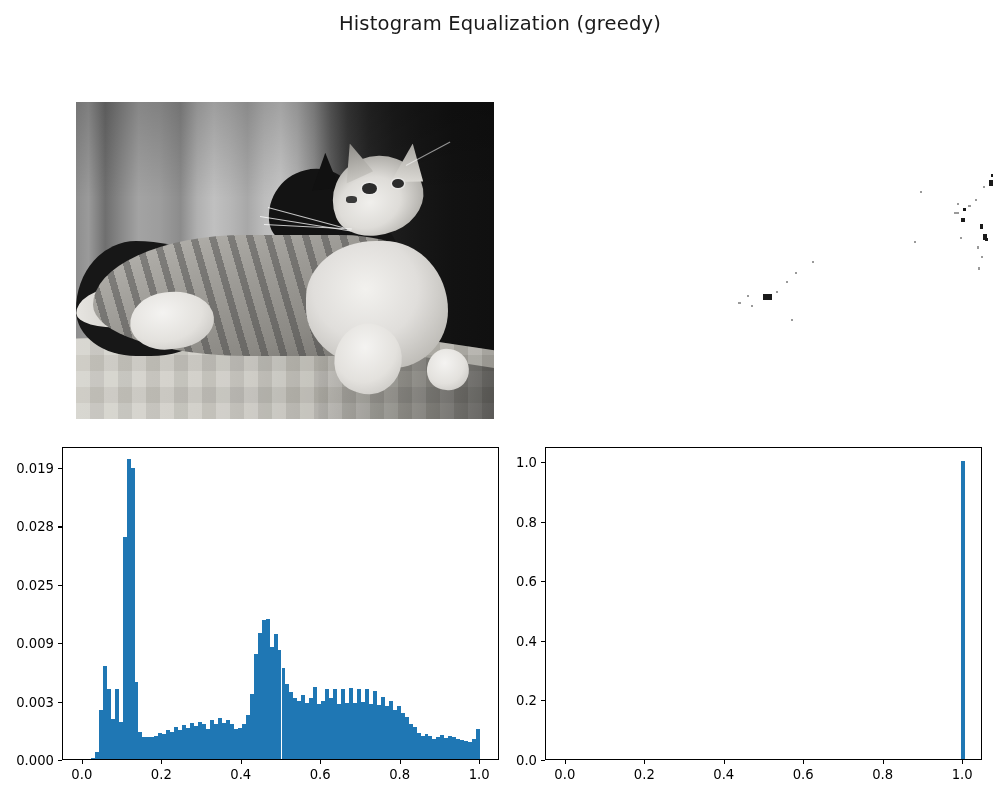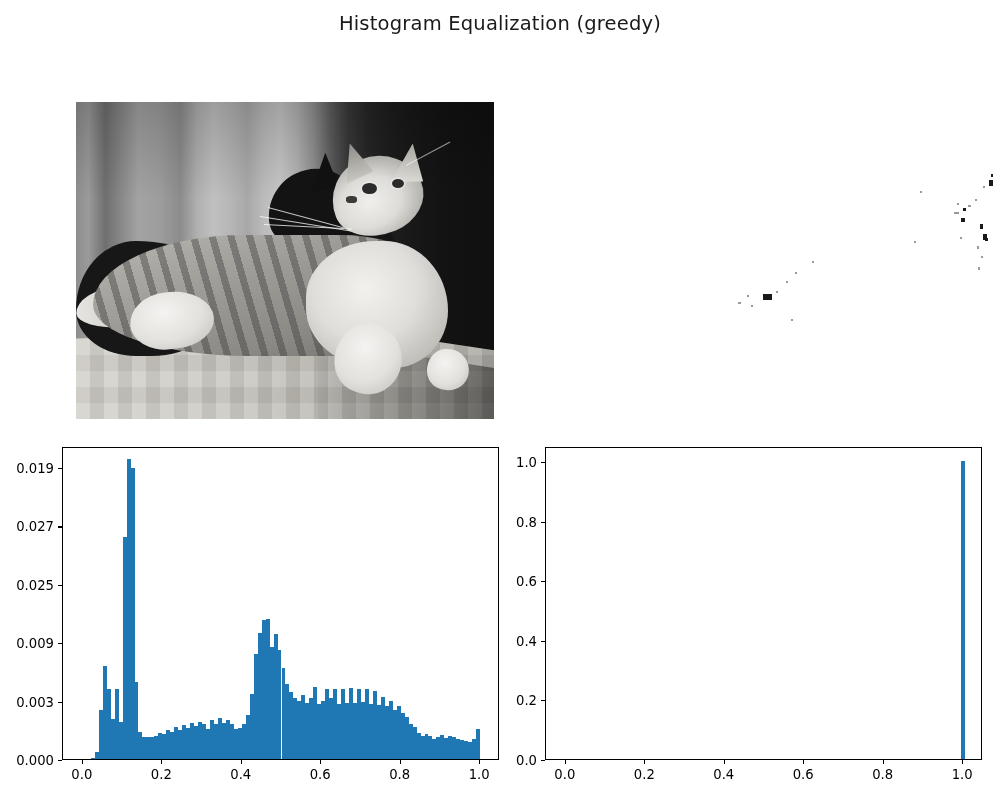--- a/index.html
+++ b/index.html
@@ -410,21 +410,21 @@
   </div>
   <div id="input-hist-yticks">
       <div class="ytick-label" style="left: 14px; width: 40px; top: 760px; position: absolute; right: auto;">0.000</div>
       <div class="tickmark-y" style="left: 58px; top: 760px;"></div>
       <div class="ytick-label" style="left: 14px; width: 40px; top: 701.604px; position: absolute; right: auto;">0.003</div>
       <div class="tickmark-y" style="left: 58px; top: 701.604px;"></div>
       <div class="ytick-label" style="left: 14px; width: 40px; top: 643.209px; position: absolute; right: auto;">0.009</div>
       <div class="tickmark-y" style="left: 58px; top: 643.209px;"></div>
       <div class="ytick-label" style="left: 14px; width: 40px; top: 584.813px; position: absolute; right: auto;">0.025</div>
       <div class="tickmark-y" style="left: 58px; top: 584.813px;"></div>
-      <div class="ytick-label" style="left: 14px; width: 40px; top: 526.418px; position: absolute; right: auto;">0.027</div>
+      <div class="ytick-label" style="left: 14px; width: 40px; top: 526.418px; position: absolute; right: auto;">0.028</div>
       <div class="tickmark-y" style="left: 58px; top: 526.418px;"></div>
       <div class="ytick-label" style="left: 14px; width: 40px; top: 468.022px; position: absolute; right: auto;">0.019</div>
       <div class="tickmark-y" style="left: 58px; top: 468.022px;"></div>
     </div>
   <div id="input-hist-xticks">
       <div class="xtick-label" style="left: 81.8636px; top: 767px;">0.0</div>
       <div class="tickmark-x" style="left: 81.8636px; top: 760px;"></div>
       <div class="xtick-label" style="left: 161.318px; top: 767px;">0.2</div>
       <div class="tickmark-x" style="left: 161.318px; top: 760px;"></div>
       <div class="xtick-label" style="left: 240.773px; top: 767px;">0.4</div>

